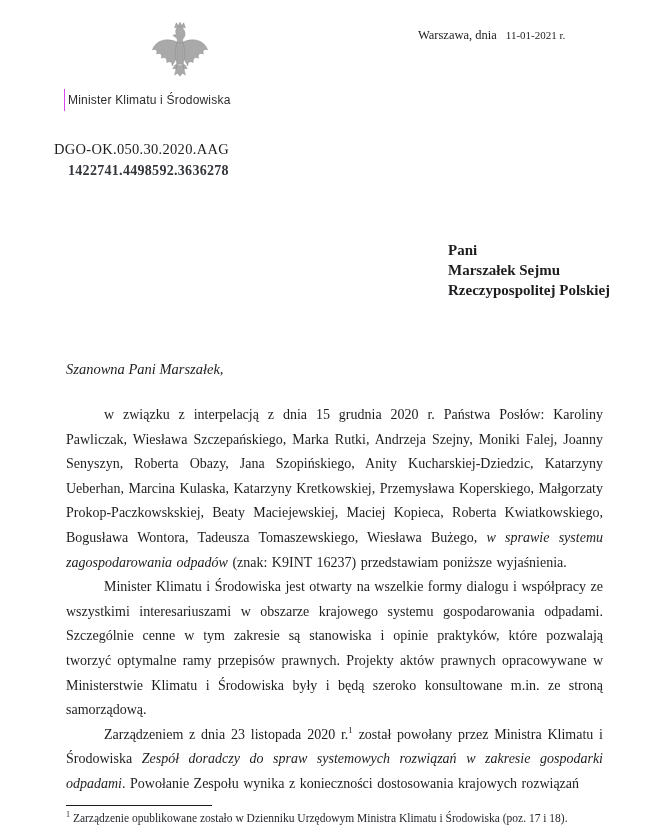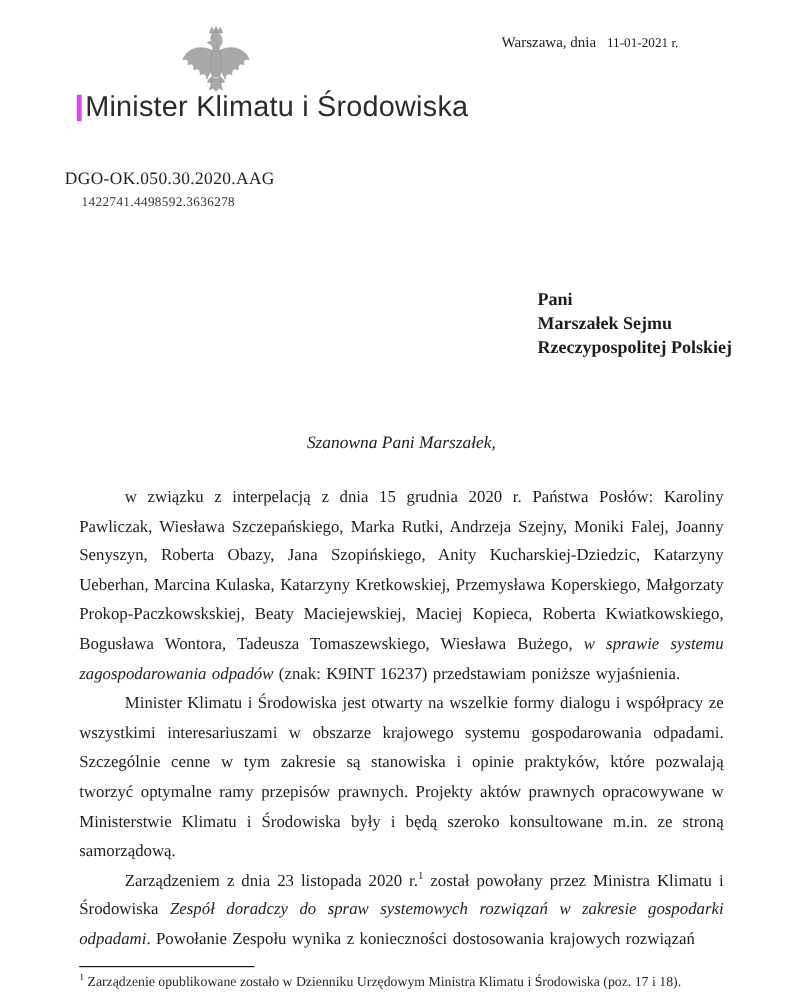--- a/index.html
+++ b/index.html
@@ -14,36 +14,36 @@
   .abs { position: absolute; }
 
   
   .date-line {
     left: 418px; top: 28px;
     font-size: 12.5px; white-space: nowrap;
   }
   .date-line .date-value { font-size: 11px; margin-left: 9px; }
   .emblem { left: 150px; top: 20px; width: 60px; height: 68px; }
   .sender-title {
-    left: 64px; top: 79px;
+    left: 64px; top: 89px;
     font-family: "Liberation Sans", sans-serif;
-    font-size: 24px; color: #2b2b2e;
-    border-left: 4px solid #d946ef;
+    font-size: 12px; color: #2b2b2e;
+    border-left: 1px solid #d946ef;
     padding-left: 3px; line-height: 22px;
     letter-spacing: 0.2px;
   }
   .ref-number { left: 54px; top: 141px; font-size: 14.5px; letter-spacing: 0.3px; }
-  .tracking-number { left: 68px; top: 163px; font-size: 11px; color: #33373c; letter-spacing: 0.3px; }
+  .tracking-number { left: 68px; top: 163px; font-size: 14px; color: #33373c; letter-spacing: 0.3px; font-weight: bold; }
 
   
   .addressee { left: 404px; top: 240px; font-weight: bold; font-size: 15px; line-height: 20px; margin-left: 44px; }
 
   
   .letter-body { left: 66px; top: 361px; width: 537px; }
-  .salutation { font-style: italic; font-size: 14.5px; text-align: center; }
+  .salutation { font-style: italic; font-size: 14.5px; }
   .para {
     margin: 0; font-size: 14px; line-height: 24.6px;
     text-align: justify; text-indent: 38px;
     word-spacing: 1px;
   }
   .para.first { margin-top: 25px; }
   .para em { font-style: italic; }
   sup.fn-marker { font-size: 9px; vertical-align: super; line-height: 0; }
 
   

